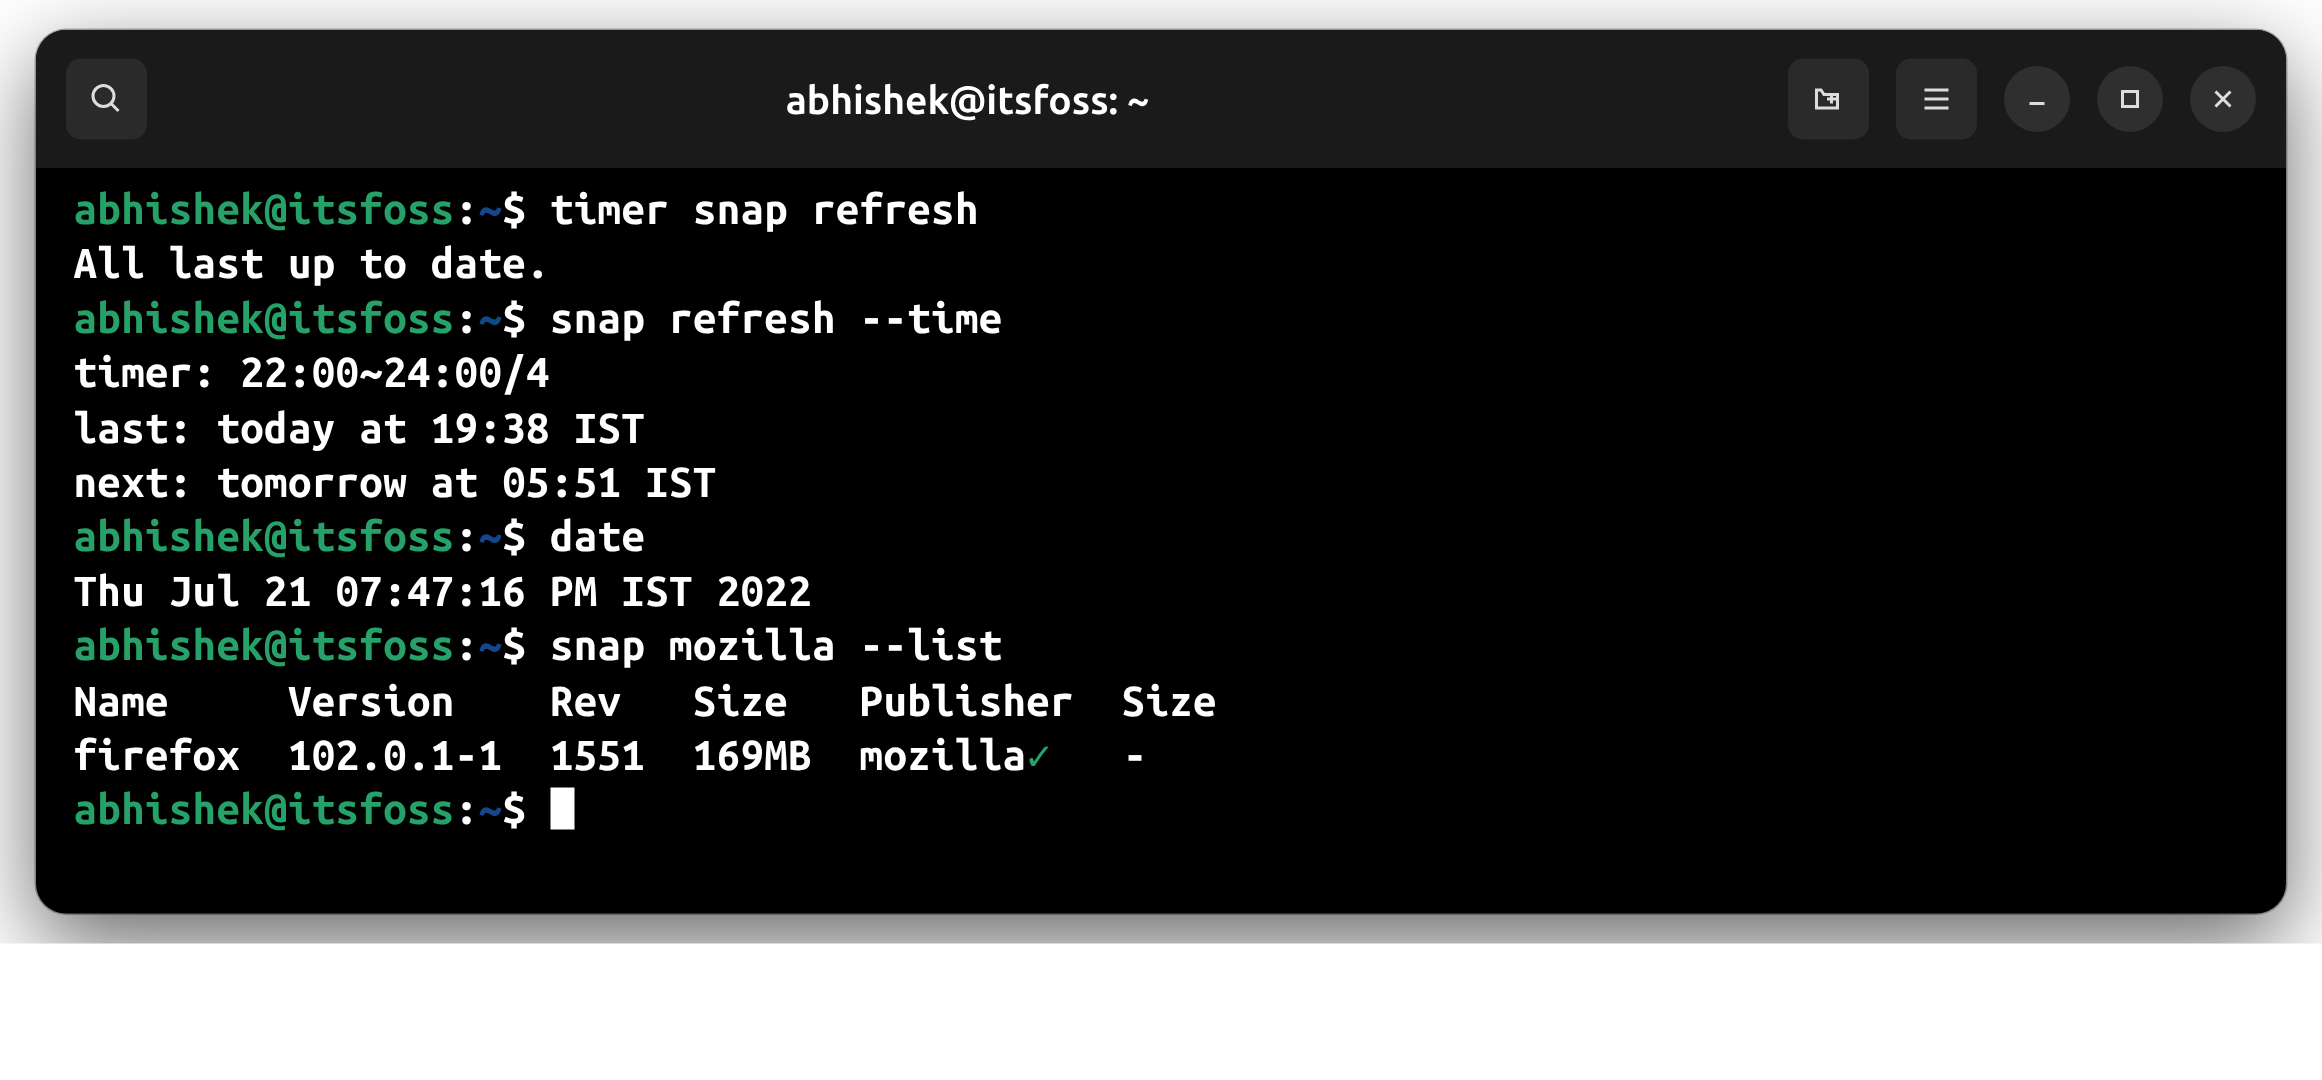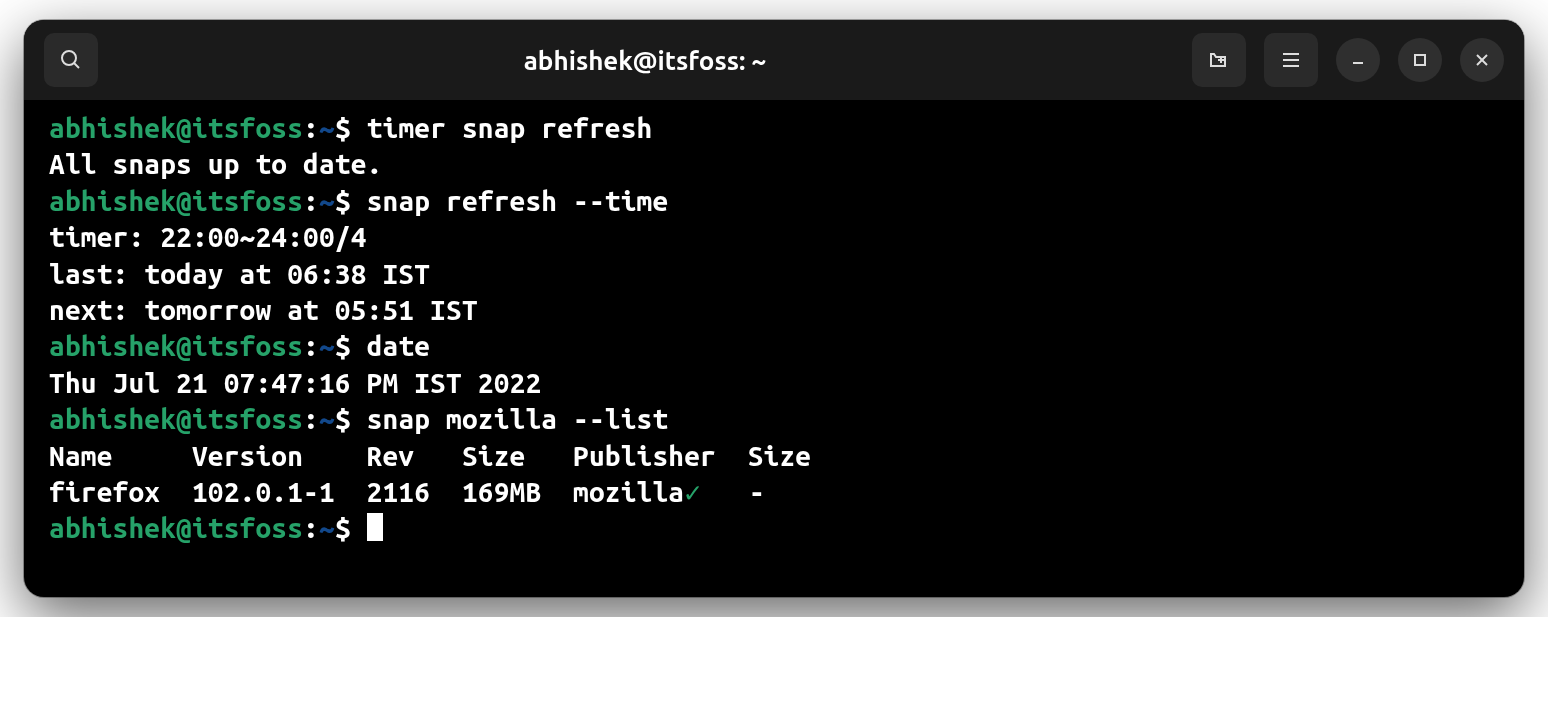--- a/index.html
+++ b/index.html
@@ -13,21 +13,21 @@
     }
     .window {
       width: 1500px;
       background: #000;
       border-radius: 20px;
       overflow: hidden;
       box-shadow: 0 20px 60px rgba(0,0,0,0.6), 0 0 0 1px rgba(0,0,0,0.3);
     }
     .titlebar {
       background: #1a1a1a;
-      height: 80px;
+      height: 92px;
       display: flex;
       align-items: center;
       padding: 0 20px;
       gap: 12px;
     }
     .title-btn {
       width: 54px;
       height: 54px;
       border-radius: 10px;
       background: #2a2a2a;
@@ -121,24 +121,24 @@
       <div class="circle-btn">
         <svg width="18" height="18" viewBox="0 0 18 18">
             <line x1="4" y1="4" x2="14" y2="14"></line>
             <line x1="14" y1="4" x2="4" y2="14"></line>
           </svg>
       </div>
     </div>
   </div>
 
   <div class="terminal-body"><span class="green">abhishek@itsfoss</span><span>:</span><span class="blue">~</span><span>$</span> <span>timer snap refresh</span>
-<span>All snaps up to date.</span>
+<span>All last up to date.</span>
 <span class="green">abhishek@itsfoss</span><span>:</span><span class="blue">~</span><span>$</span> <span>snap refresh --time</span>
 <span>timer: 22:00~24:00/4</span>
-<span>last: today at 06:38 IST</span>
+<span>last: today at 19:38 IST</span>
 <span>next: tomorrow at 05:51 IST</span>
 <span class="green">abhishek@itsfoss</span><span>:</span><span class="blue">~</span><span>$</span> <span>date</span>
 <span>Thu Jul 21 07:47:16 PM IST 2022</span>
 <span class="green">abhishek@itsfoss</span><span>:</span><span class="blue">~</span><span>$</span> <span>snap mozilla --list</span>
 <span>Name     Version    Rev   Size   Publisher  Size</span>
-<span>firefox  102.0.1-1  2116  169MB  mozilla</span><span class="check">✓</span><span>   -</span>
+<span>firefox  102.0.1-1  1551  169MB  mozilla</span><span class="check">✓</span><span>   -</span>
 <span class="green">abhishek@itsfoss</span><span>:</span><span class="blue">~</span><span>$</span> <span class="cursor"></span></div>
 </div>
 
 </body></html>

